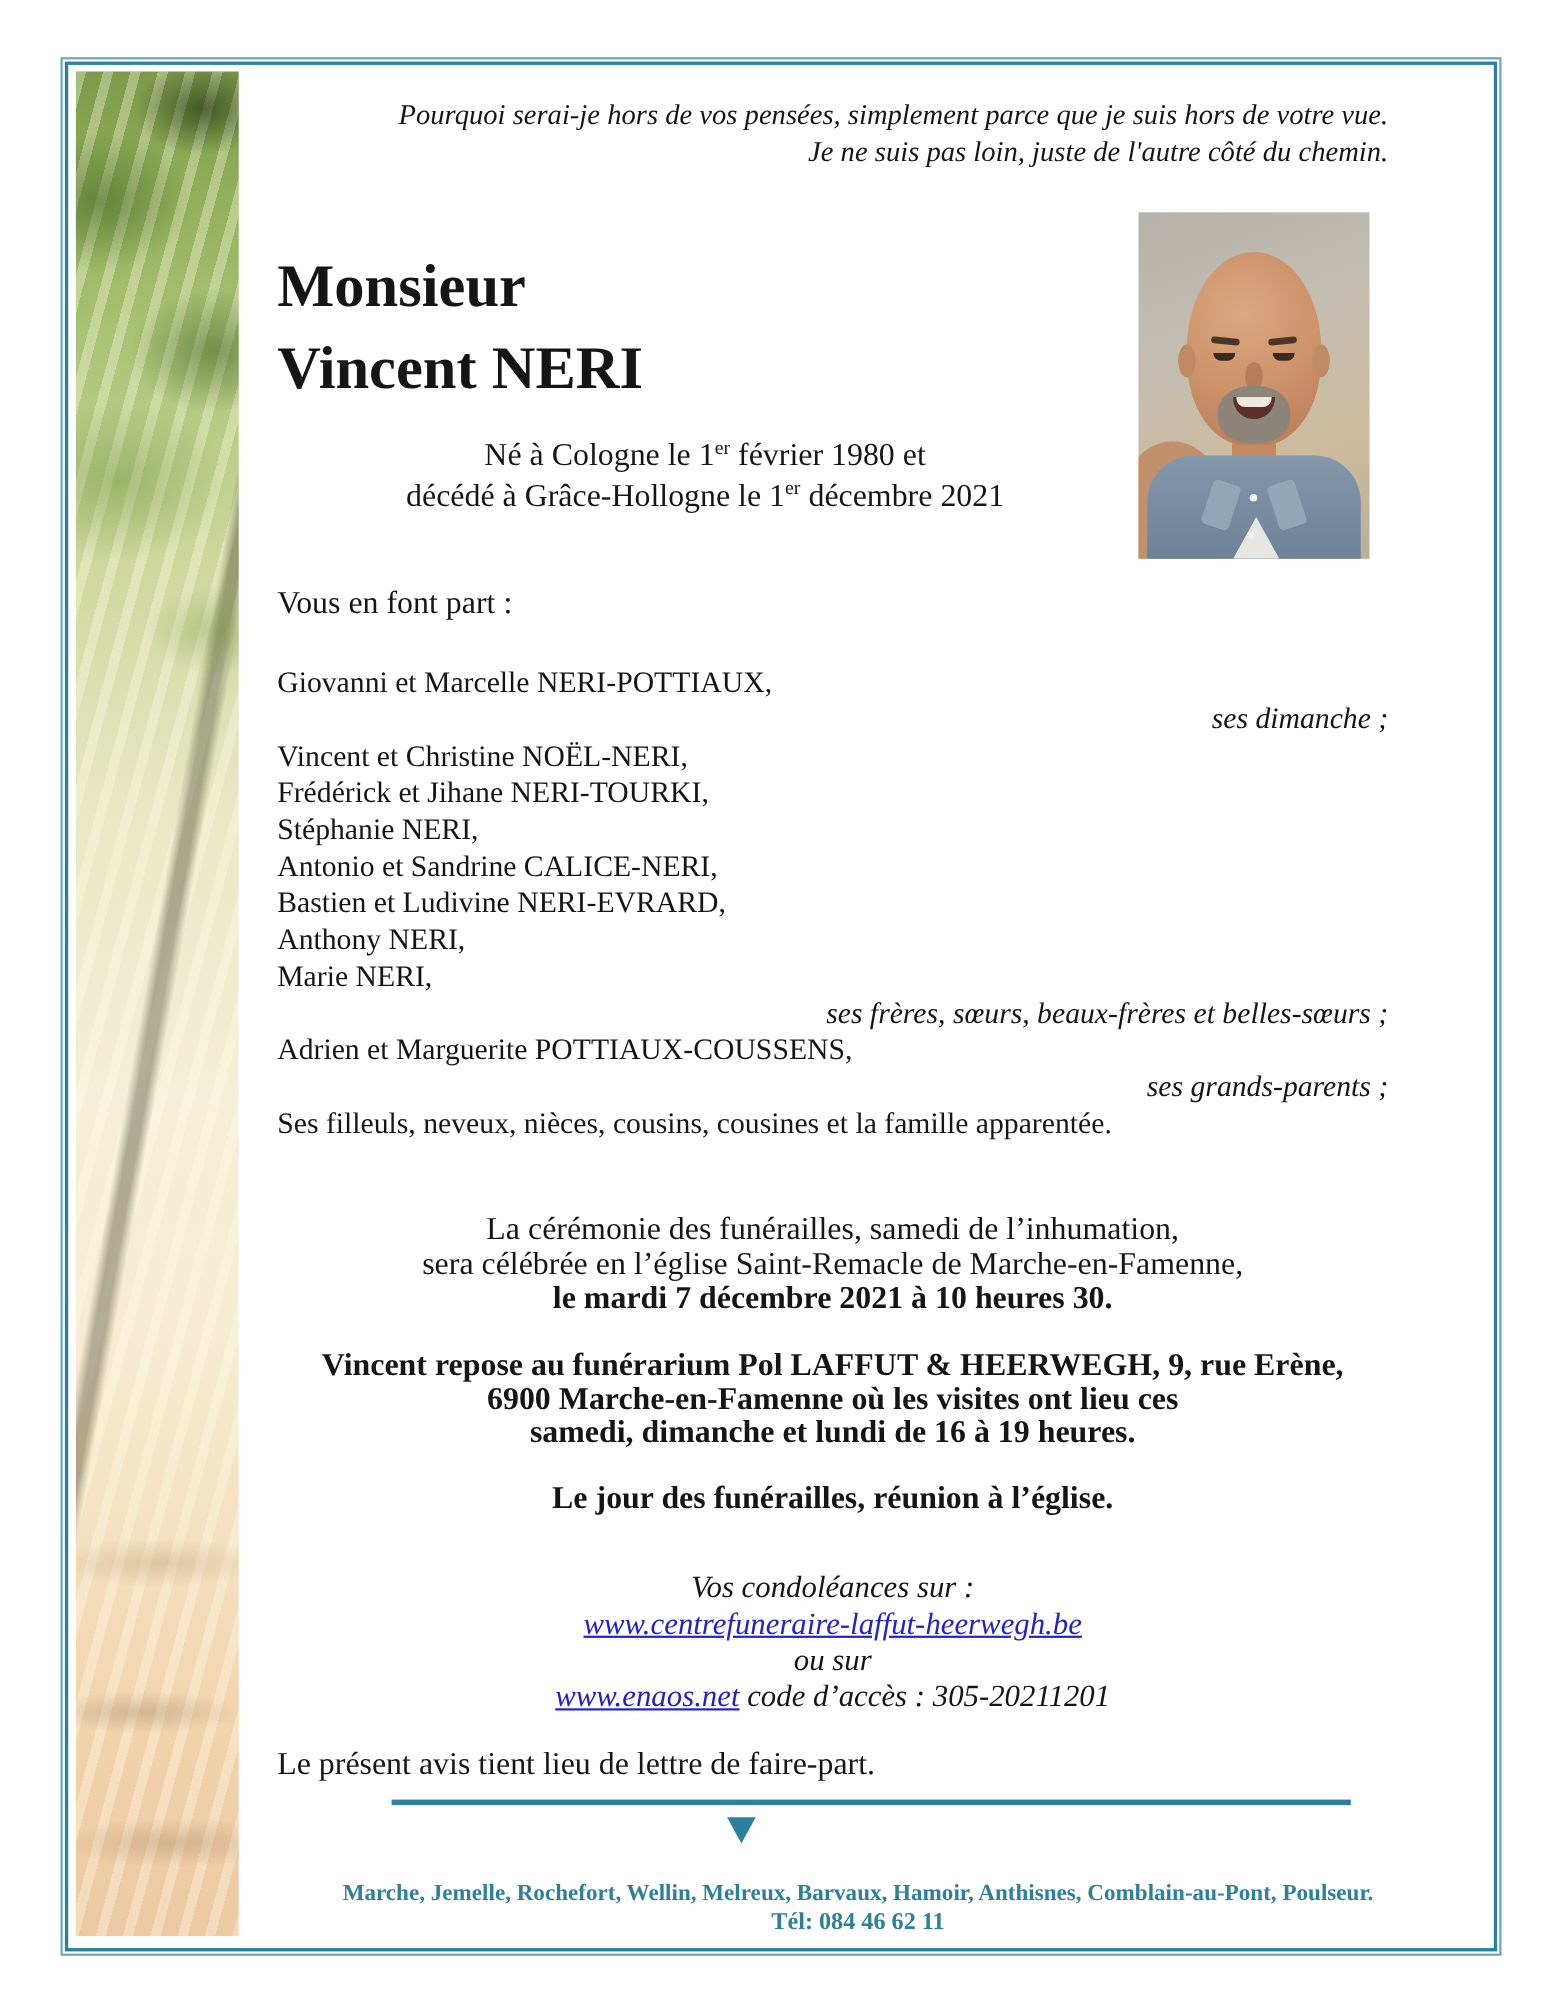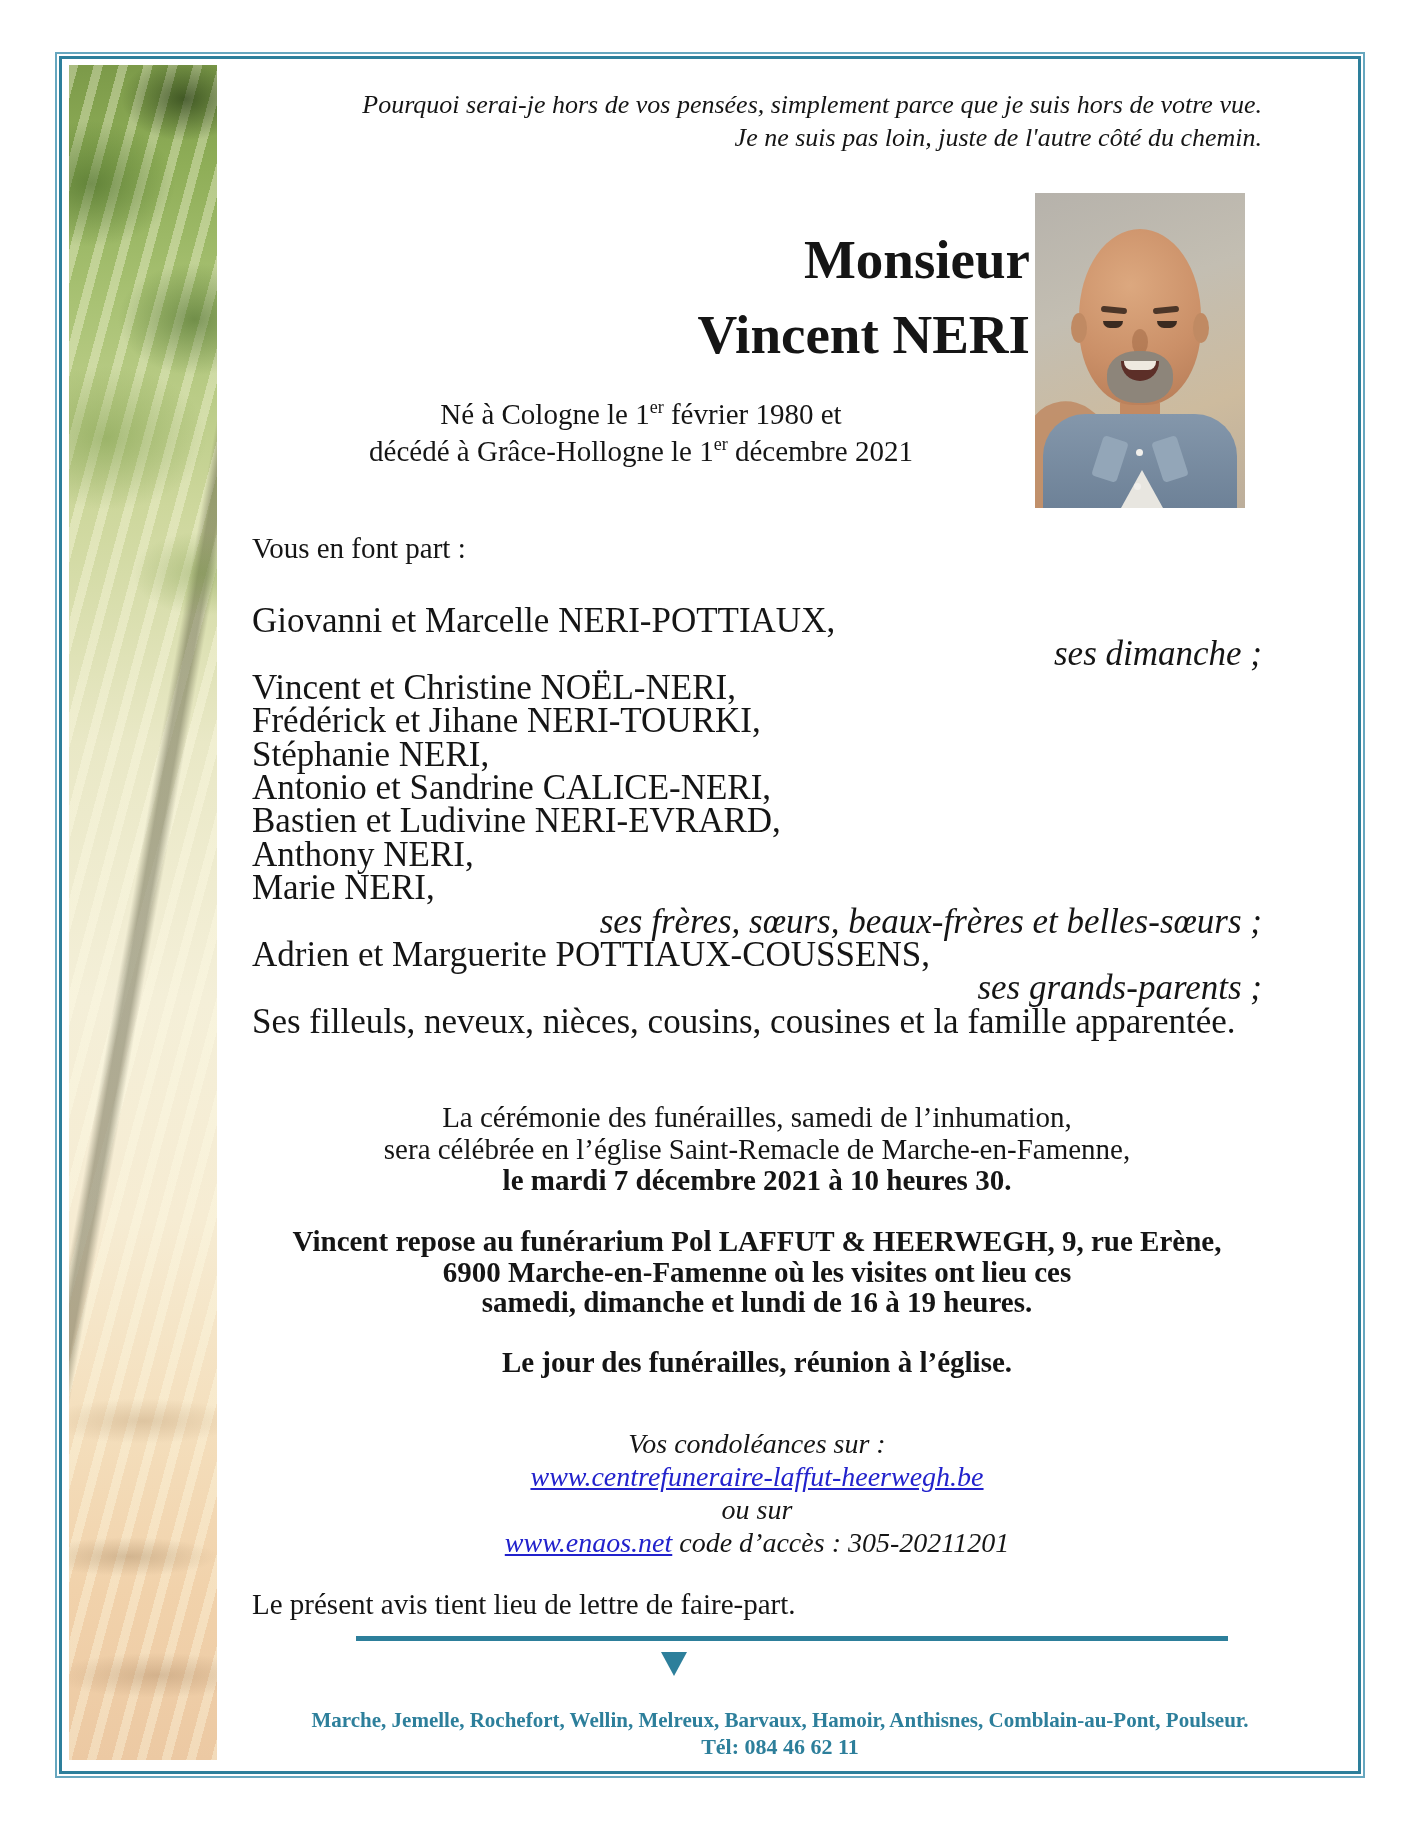--- a/index.html
+++ b/index.html
@@ -24,21 +24,21 @@
       radial-gradient(ellipse 120px 26px at 40% 88%, rgba(150,120,85,.35), transparent 75%),
       radial-gradient(ellipse 140px 30px at 60% 95%, rgba(160,125,90,.35), transparent 75%),
       repeating-linear-gradient(105deg, rgba(255,252,230,.35) 0 9px, rgba(255,252,230,0) 9px 24px),
       linear-gradient(180deg,#7c9a49 0%,#8fae58 6%,#a9c274 14%,#cdd79c 26%,#e9e8c6 40%,
                       #f4efd8 55%,#f6ecd3 68%,#f4dfbd 80%,#f1d2ab 90%,#ecc9a3 100%);
   }
 
   .quote{position:absolute;left:252px;top:88px;width:1010px;text-align:right;
          font-style:italic;font-size:26px;line-height:33px;}
 
-  .titleblock{position:absolute;left:252px;top:222px;width:778px;text-align:right;
+  .titleblock{position:absolute;left:252px;top:222px;width:778px;text-align:left;
               font-weight:bold;font-size:55px;line-height:75px;}
   .birth{position:absolute;left:252px;top:396px;width:778px;text-align:center;
          font-size:29px;line-height:37px;}
   .birth sup{font-size:18px;vertical-align:super;line-height:0;}
 
   
   .photo{position:absolute;left:1035px;top:193px;width:210px;height:315px;overflow:hidden;
          background:linear-gradient(160deg,#b6b2ab 0%,#c3beb2 35%,#cdbb9e 70%,#bcae9b 100%);}
   .photo .arm{position:absolute;left:-34px;top:210px;width:110px;height:150px;
               background:#c08a63;transform:rotate(38deg);border-radius:40px;opacity:.85;}
@@ -65,21 +65,21 @@
                background:rgba(150,95,60,.45);}
   .photo .goatee{position:absolute;left:28px;top:122px;width:66px;height:52px;border-radius:45%;
                background:#8d857a;}
   .photo .mouth{position:absolute;left:42px;top:132px;width:38px;height:20px;
                border-radius:0 0 20px 20px;background:#5c2f28;overflow:hidden;}
   .photo .teeth{position:absolute;left:3px;top:0;width:32px;height:9px;
                border-radius:0 0 8px 8px;background:#efe9df;}
 
   .fontpart{position:absolute;left:252px;top:532px;font-size:29px;}
 
-  .family{position:absolute;left:252px;top:604px;width:1010px;font-size:35px;}
+  .family{position:absolute;left:252px;top:604px;width:1010px;font-size:27px;}
   .family .row{line-height:33.4px;white-space:nowrap;}
   .family .row.right{text-align:right;font-style:italic;}
 
   .ceremony{position:absolute;left:252px;top:1102px;width:1010px;text-align:center;
             font-size:29px;line-height:31.5px;}
   .ceremony .bold{font-weight:bold;}
   .repose{position:absolute;left:252px;top:1226px;width:1010px;text-align:center;
           font-weight:bold;font-size:29px;line-height:30.5px;}
   .jour{position:absolute;left:252px;top:1346px;width:1010px;text-align:center;
         font-weight:bold;font-size:29px;}

